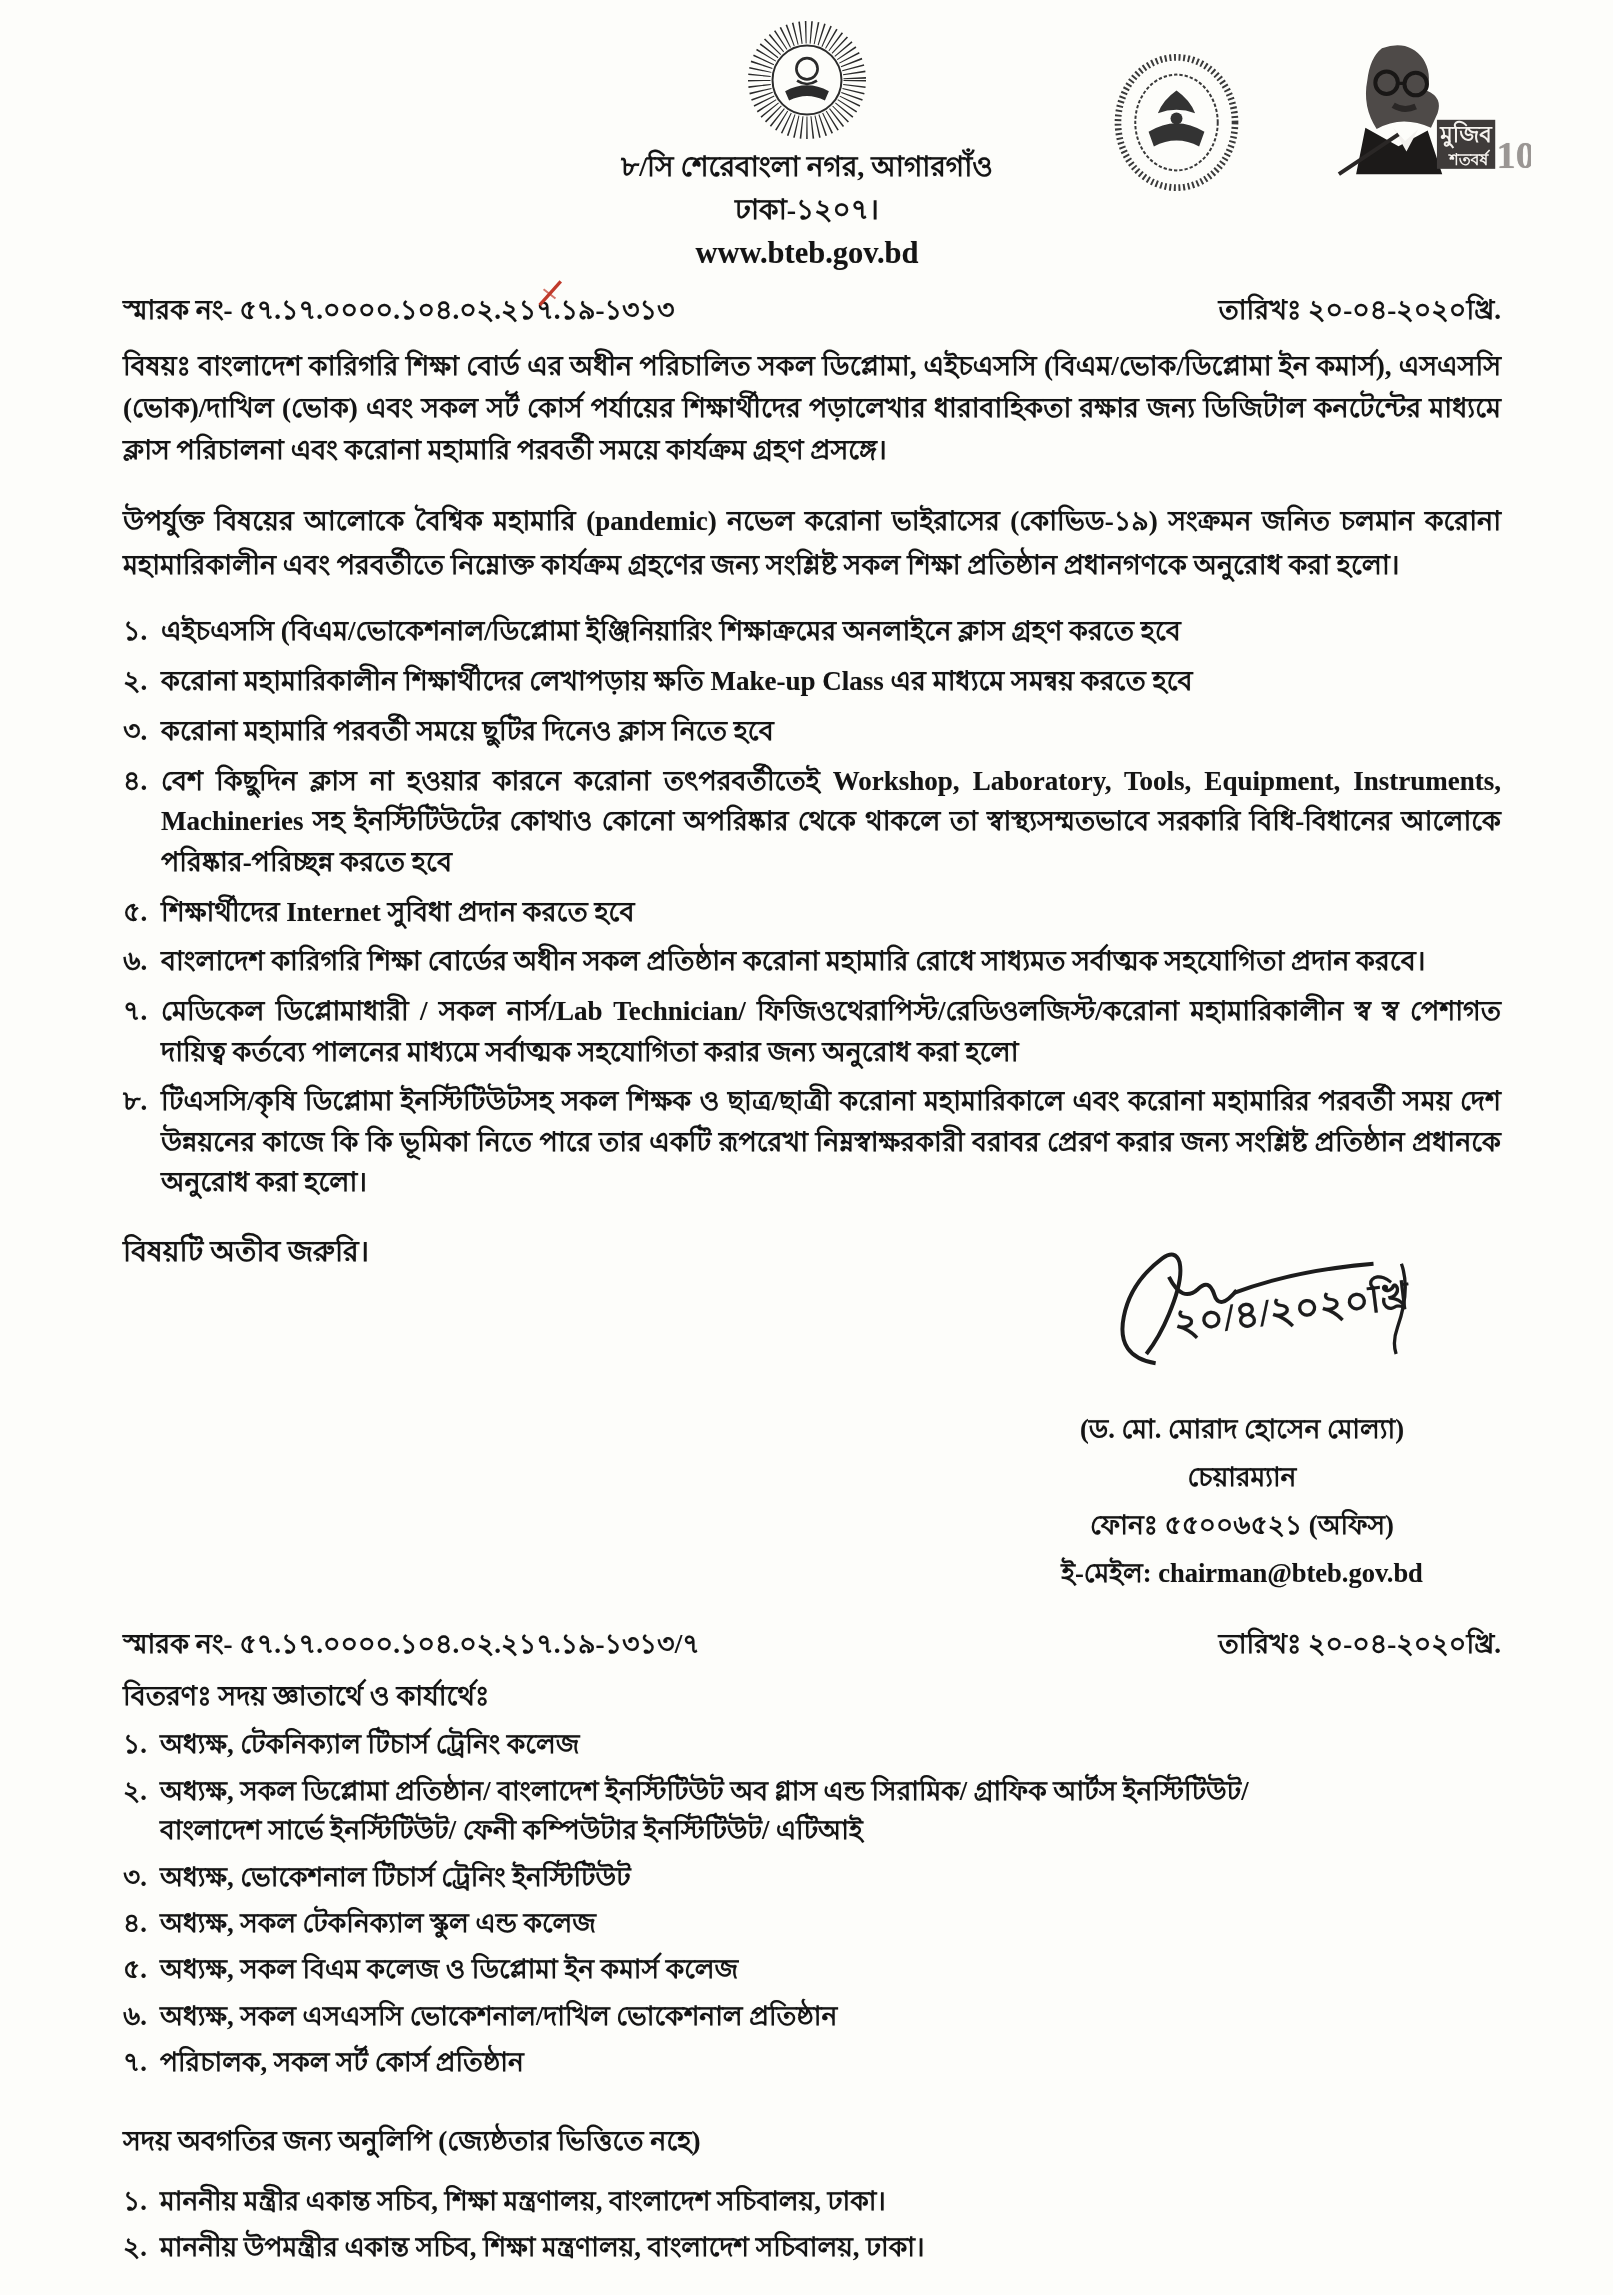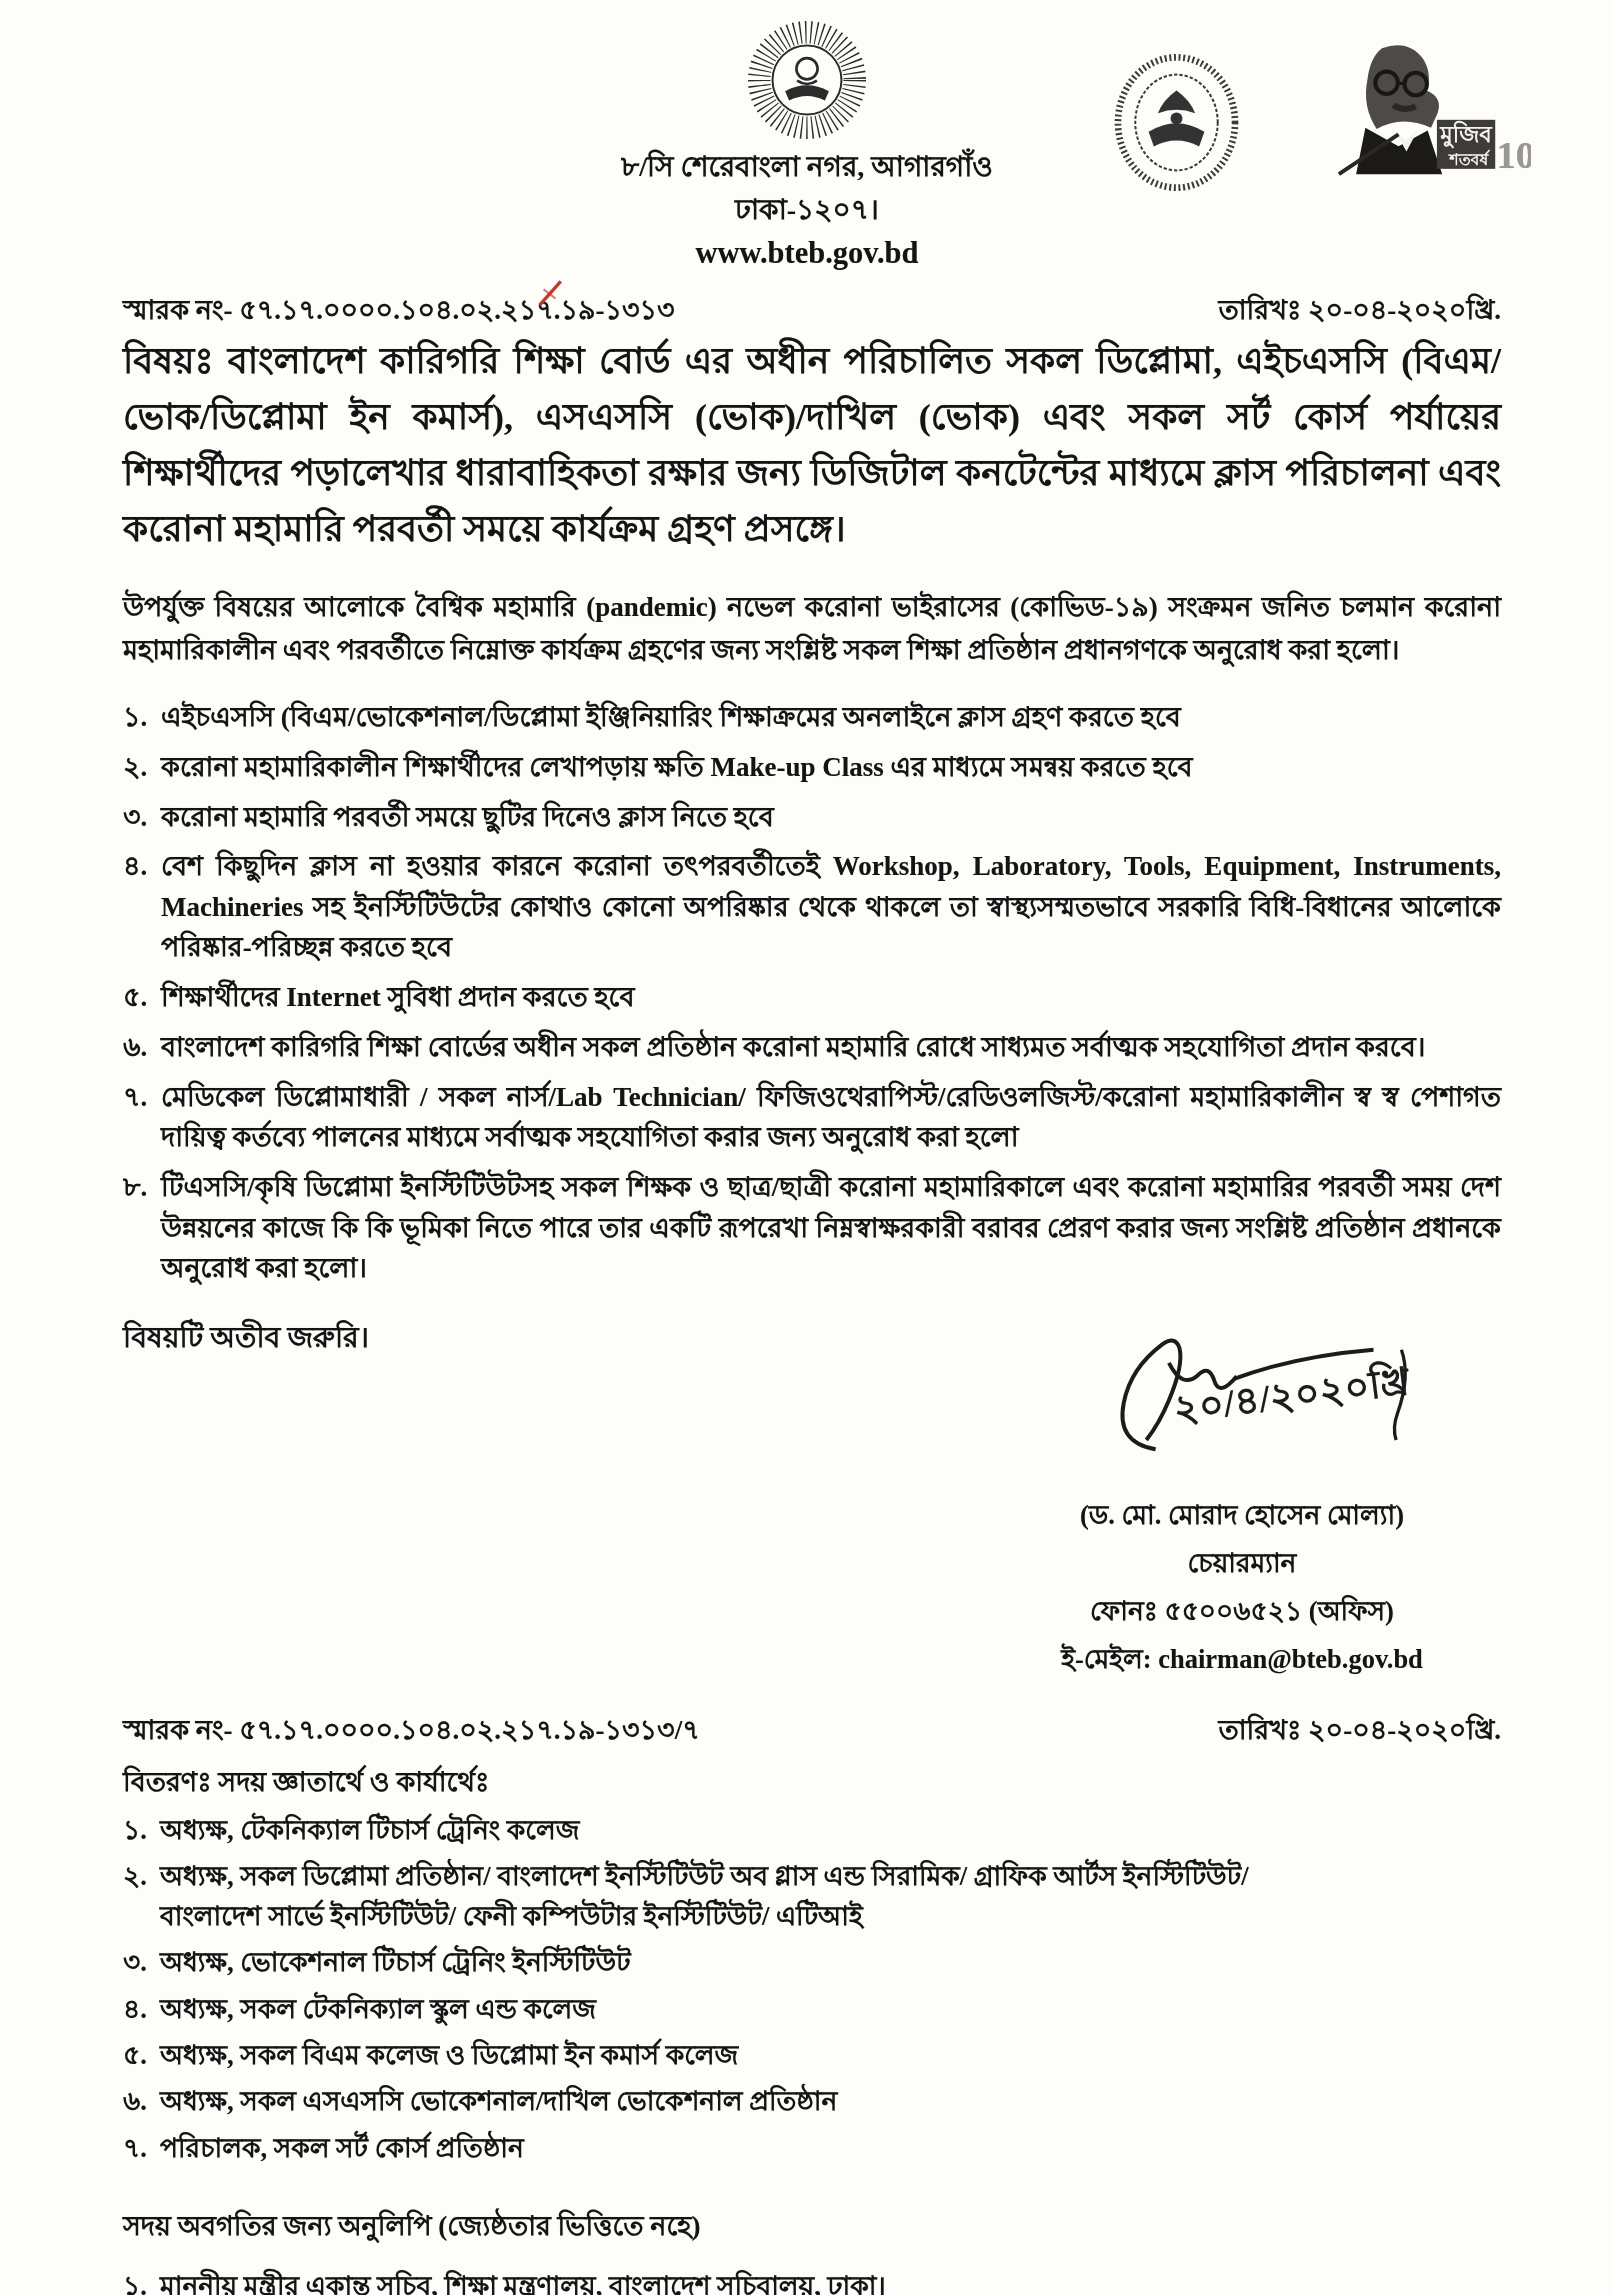--- a/index.html
+++ b/index.html
@@ -22,21 +22,21 @@
   .addr{font-size:28px;line-height:1.55;}
   .website{font-size:30.5px;margin-top:4px;}
   .ministry-logo{position:absolute;left:1110px;top:52px;}
   .mujib-logo{position:absolute;left:1319px;top:35px;width:212px;height:163px;text-align:center;}
   
   .memo-row{display:flex;justify-content:space-between;align-items:baseline;
     font-size:27px;margin-top:18.6px;}
   .memo-label{position:relative;text-align:right;}
   .red-tick{position:absolute;left:410px;top:-13.3px;pointer-events:none;}
   
-  .subject{font-size:36px;line-height:1.55;text-align:justify;}
+  .subject{font-size:27px;line-height:1.55;text-align:justify;margin-top:12px;}
   .para{font-size:27px;line-height:1.62;text-align:justify;margin-top:28px;font-weight:700;}
   .dlist{margin-top:24px;}
   .ditem{display:flex;font-size:27px;line-height:1.5;margin-bottom:9.3px;text-align:justify;}
   .ditem .no{flex:0 0 38px;}
   .ditem .txt{flex:1;}
   .urgent{font-size:28.5px;margin-top:27px;}
   
   .sig-chairman{width:465px;margin:-40px 26.5px 0 auto;text-align:center;font-size:26.5px;line-height:1.55;}
   .sig-chairman .line{margin-top:7px;}
   

